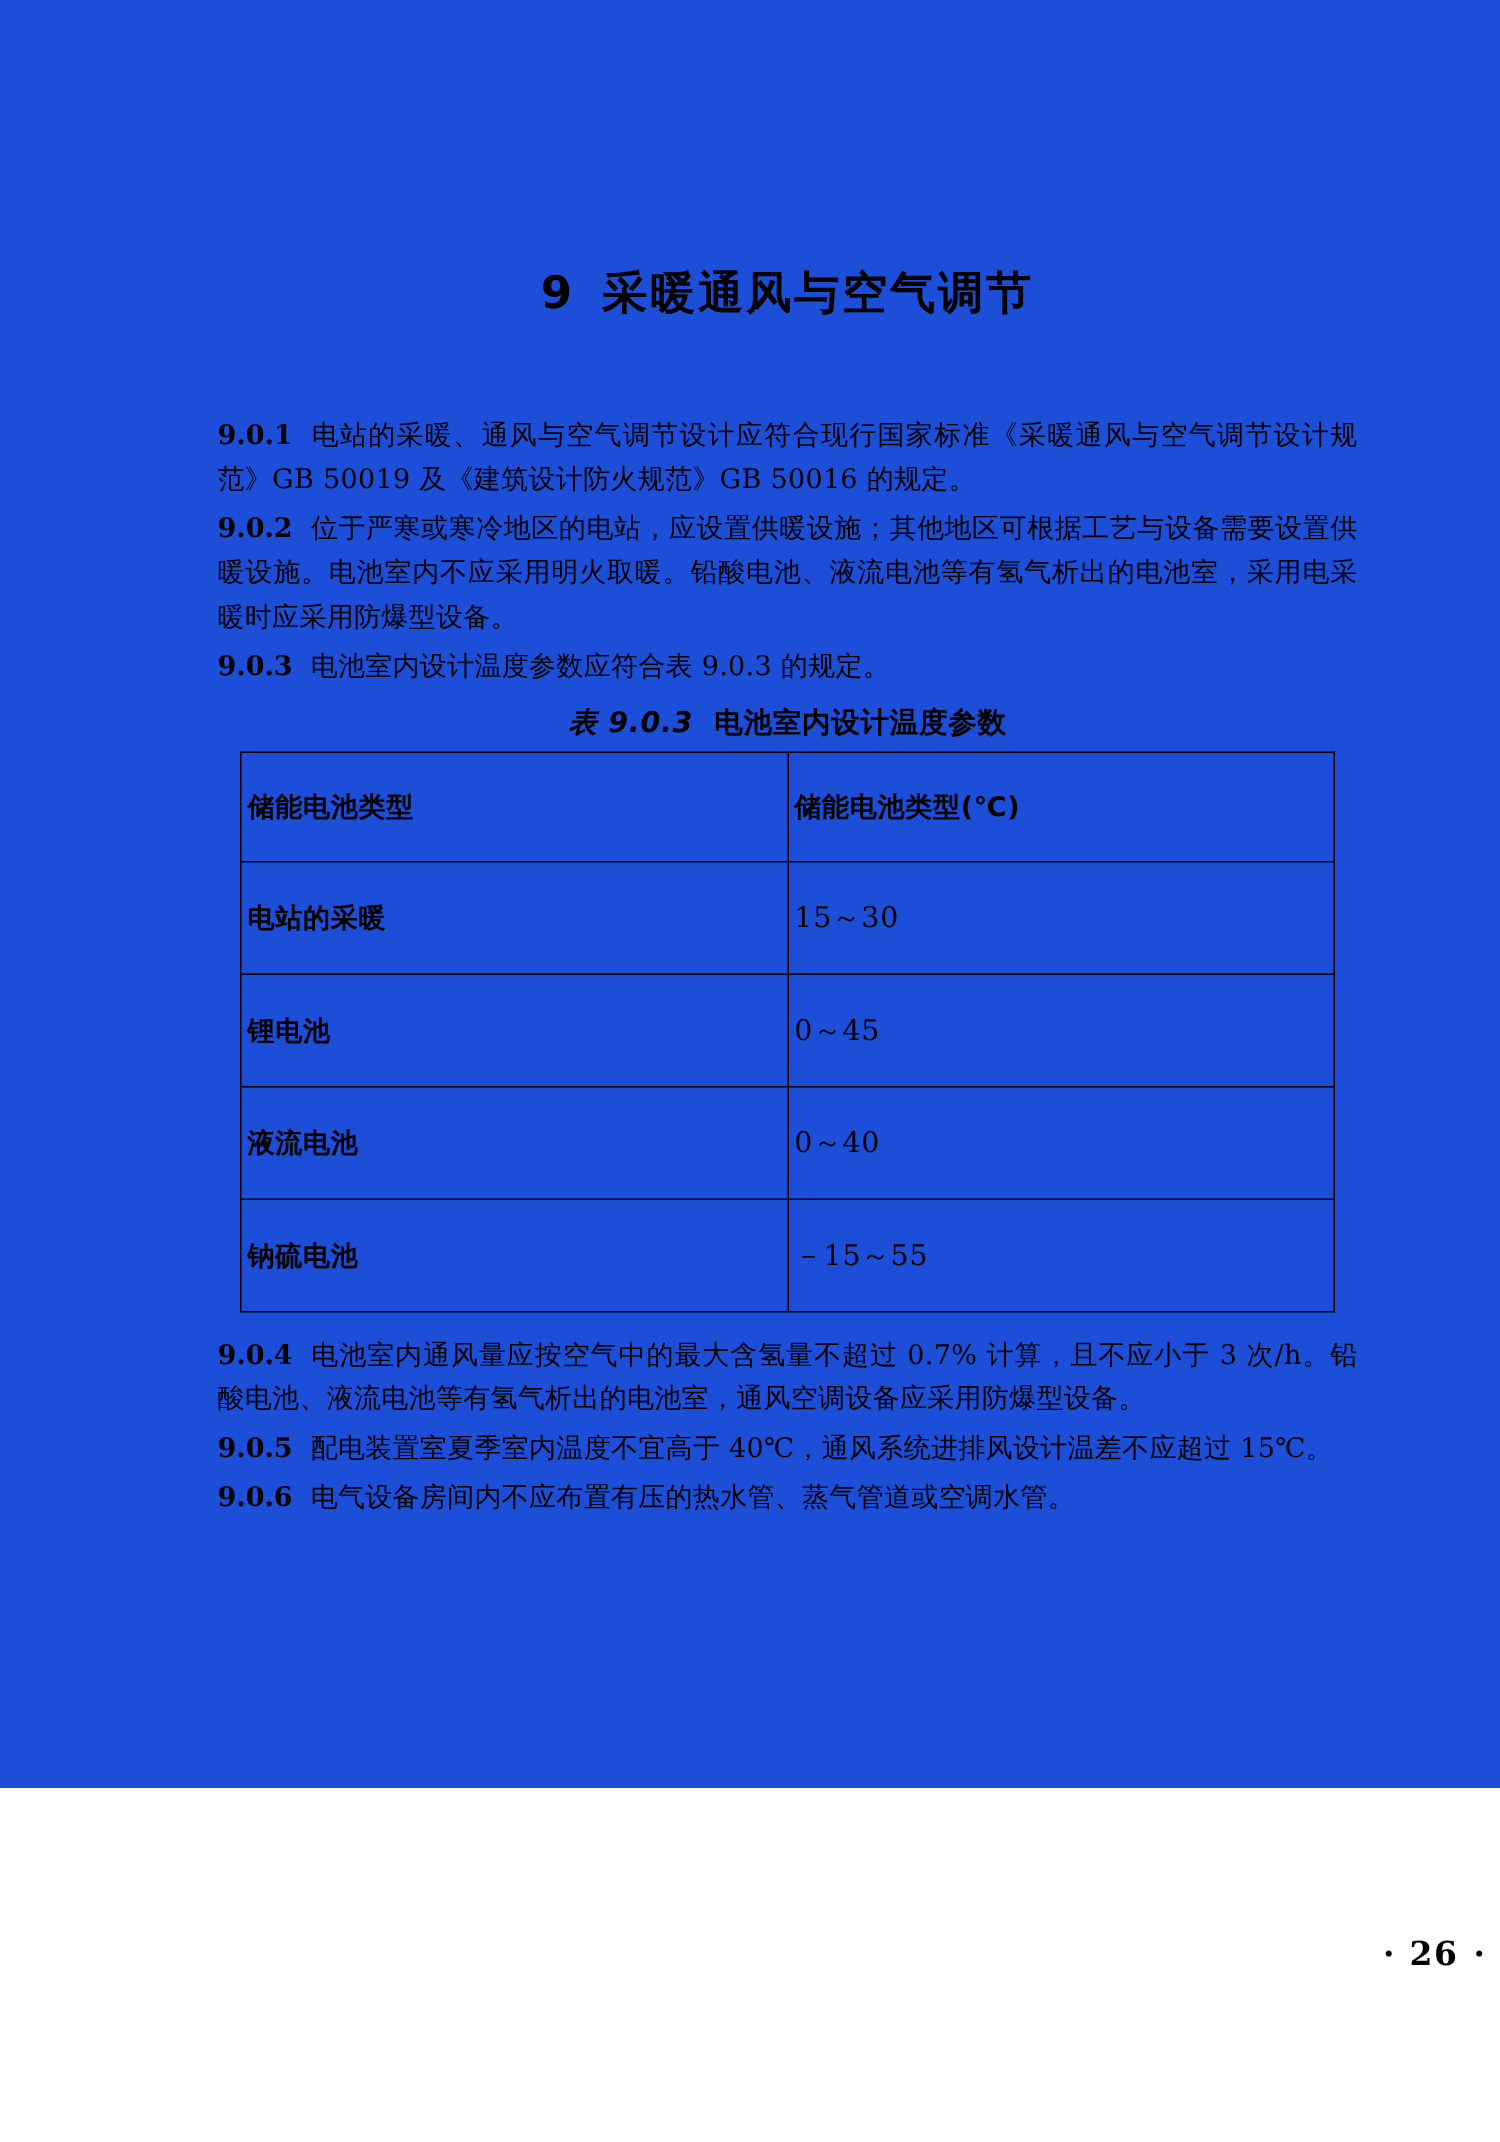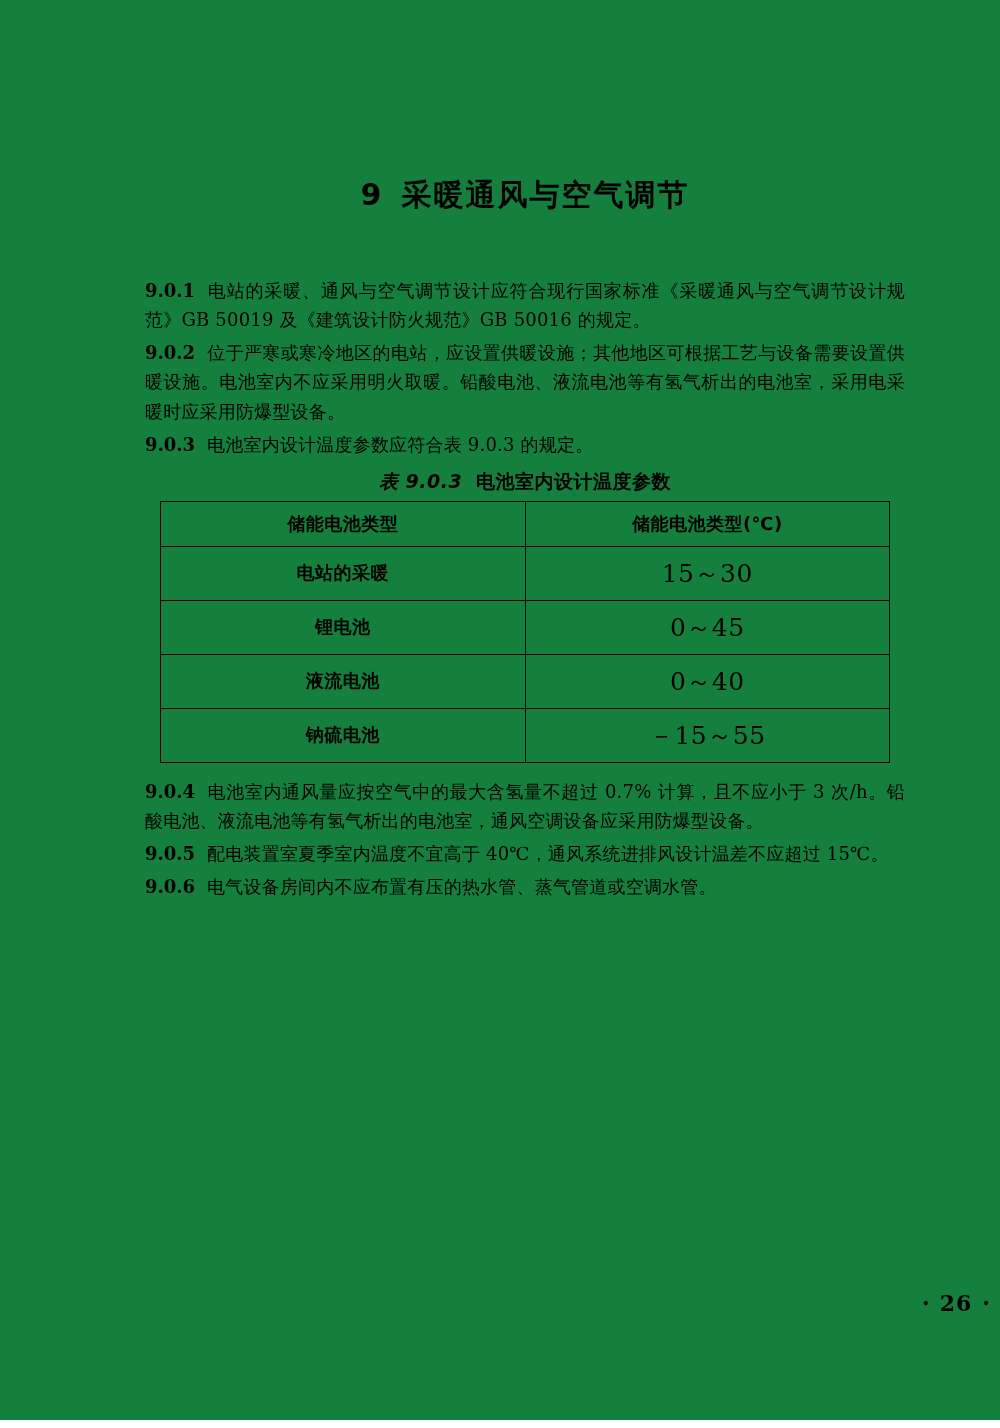--- a/index.html
+++ b/index.html
@@ -12,22 +12,22 @@
     height: 1428px;
     position: relative;
     font-family: "DejaVu Serif", "Liberation Serif", serif;
     color: #000000;
     overflow: hidden;
   }
   .page {
     position: absolute;
     left: 0; top: 0;
     width: 1000px;
-    height: 1420px;
-    background: #15803d;
+    height: 1192px;
+    background: #1d4ed8;
   }
   .content {
     position: absolute;
     left: 145px;
     top: 175px;
     width: 760px;
   }
   .chapter-title {
     text-align: center;
     font-size: 30px;
@@ -66,34 +66,33 @@
     font-style: italic;
   }
   table.param {
     border-collapse: collapse;
     width: 730px;
     margin: 0 auto 14px auto;
     table-layout: fixed;
   }
   table.param td, table.param th {
     border: 1.5px solid #000;
-    text-align: center;
     font-size: 18px;
     font-family: "DejaVu Sans", "Liberation Sans", sans-serif;
     font-weight: bold;
-    padding: 10px 4px;
+    padding: 24px 4px;
     letter-spacing: 0.5px;
   }
   table.param tr.head td {
     font-weight: bold;
   }
   table.param td.val {
     font-family: "DejaVu Serif", "Liberation Serif", serif;
     font-weight: normal;
-    font-size: 25px;
+    font-size: 19px;
   }
   .footer {
     position: absolute;
     left: 0;
     top: 1290px;
     width: 1000px;
     text-align: right;
     font-size: 22px;
     font-family: "DejaVu Serif", "Liberation Serif", serif;
   }

